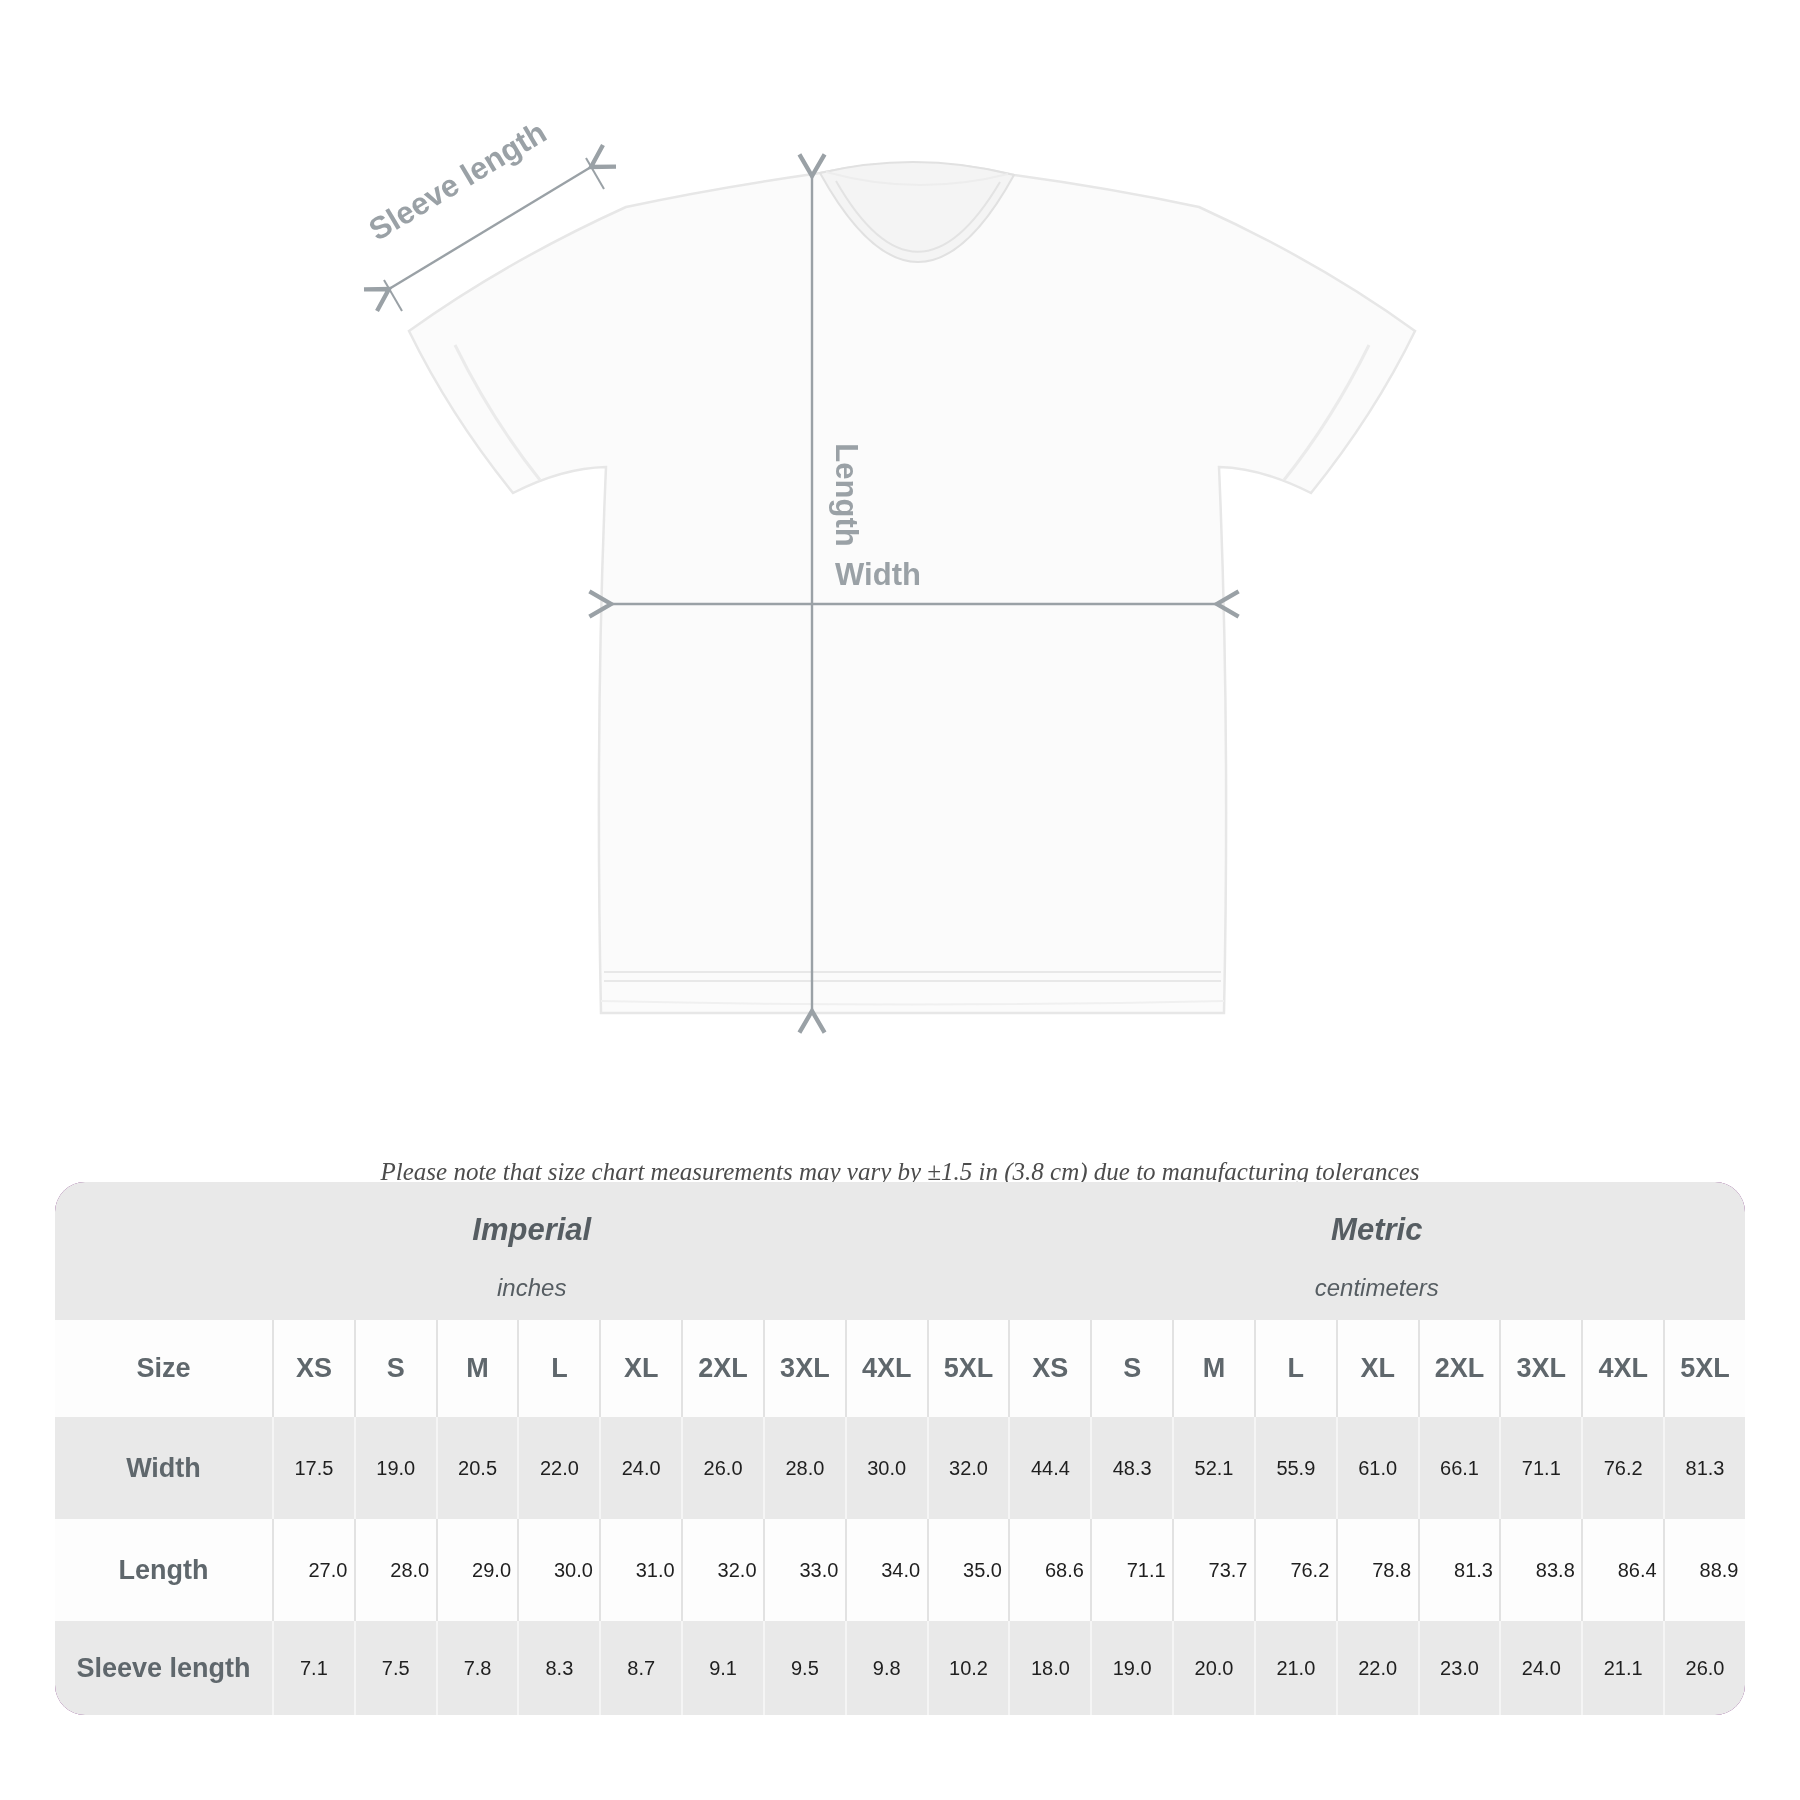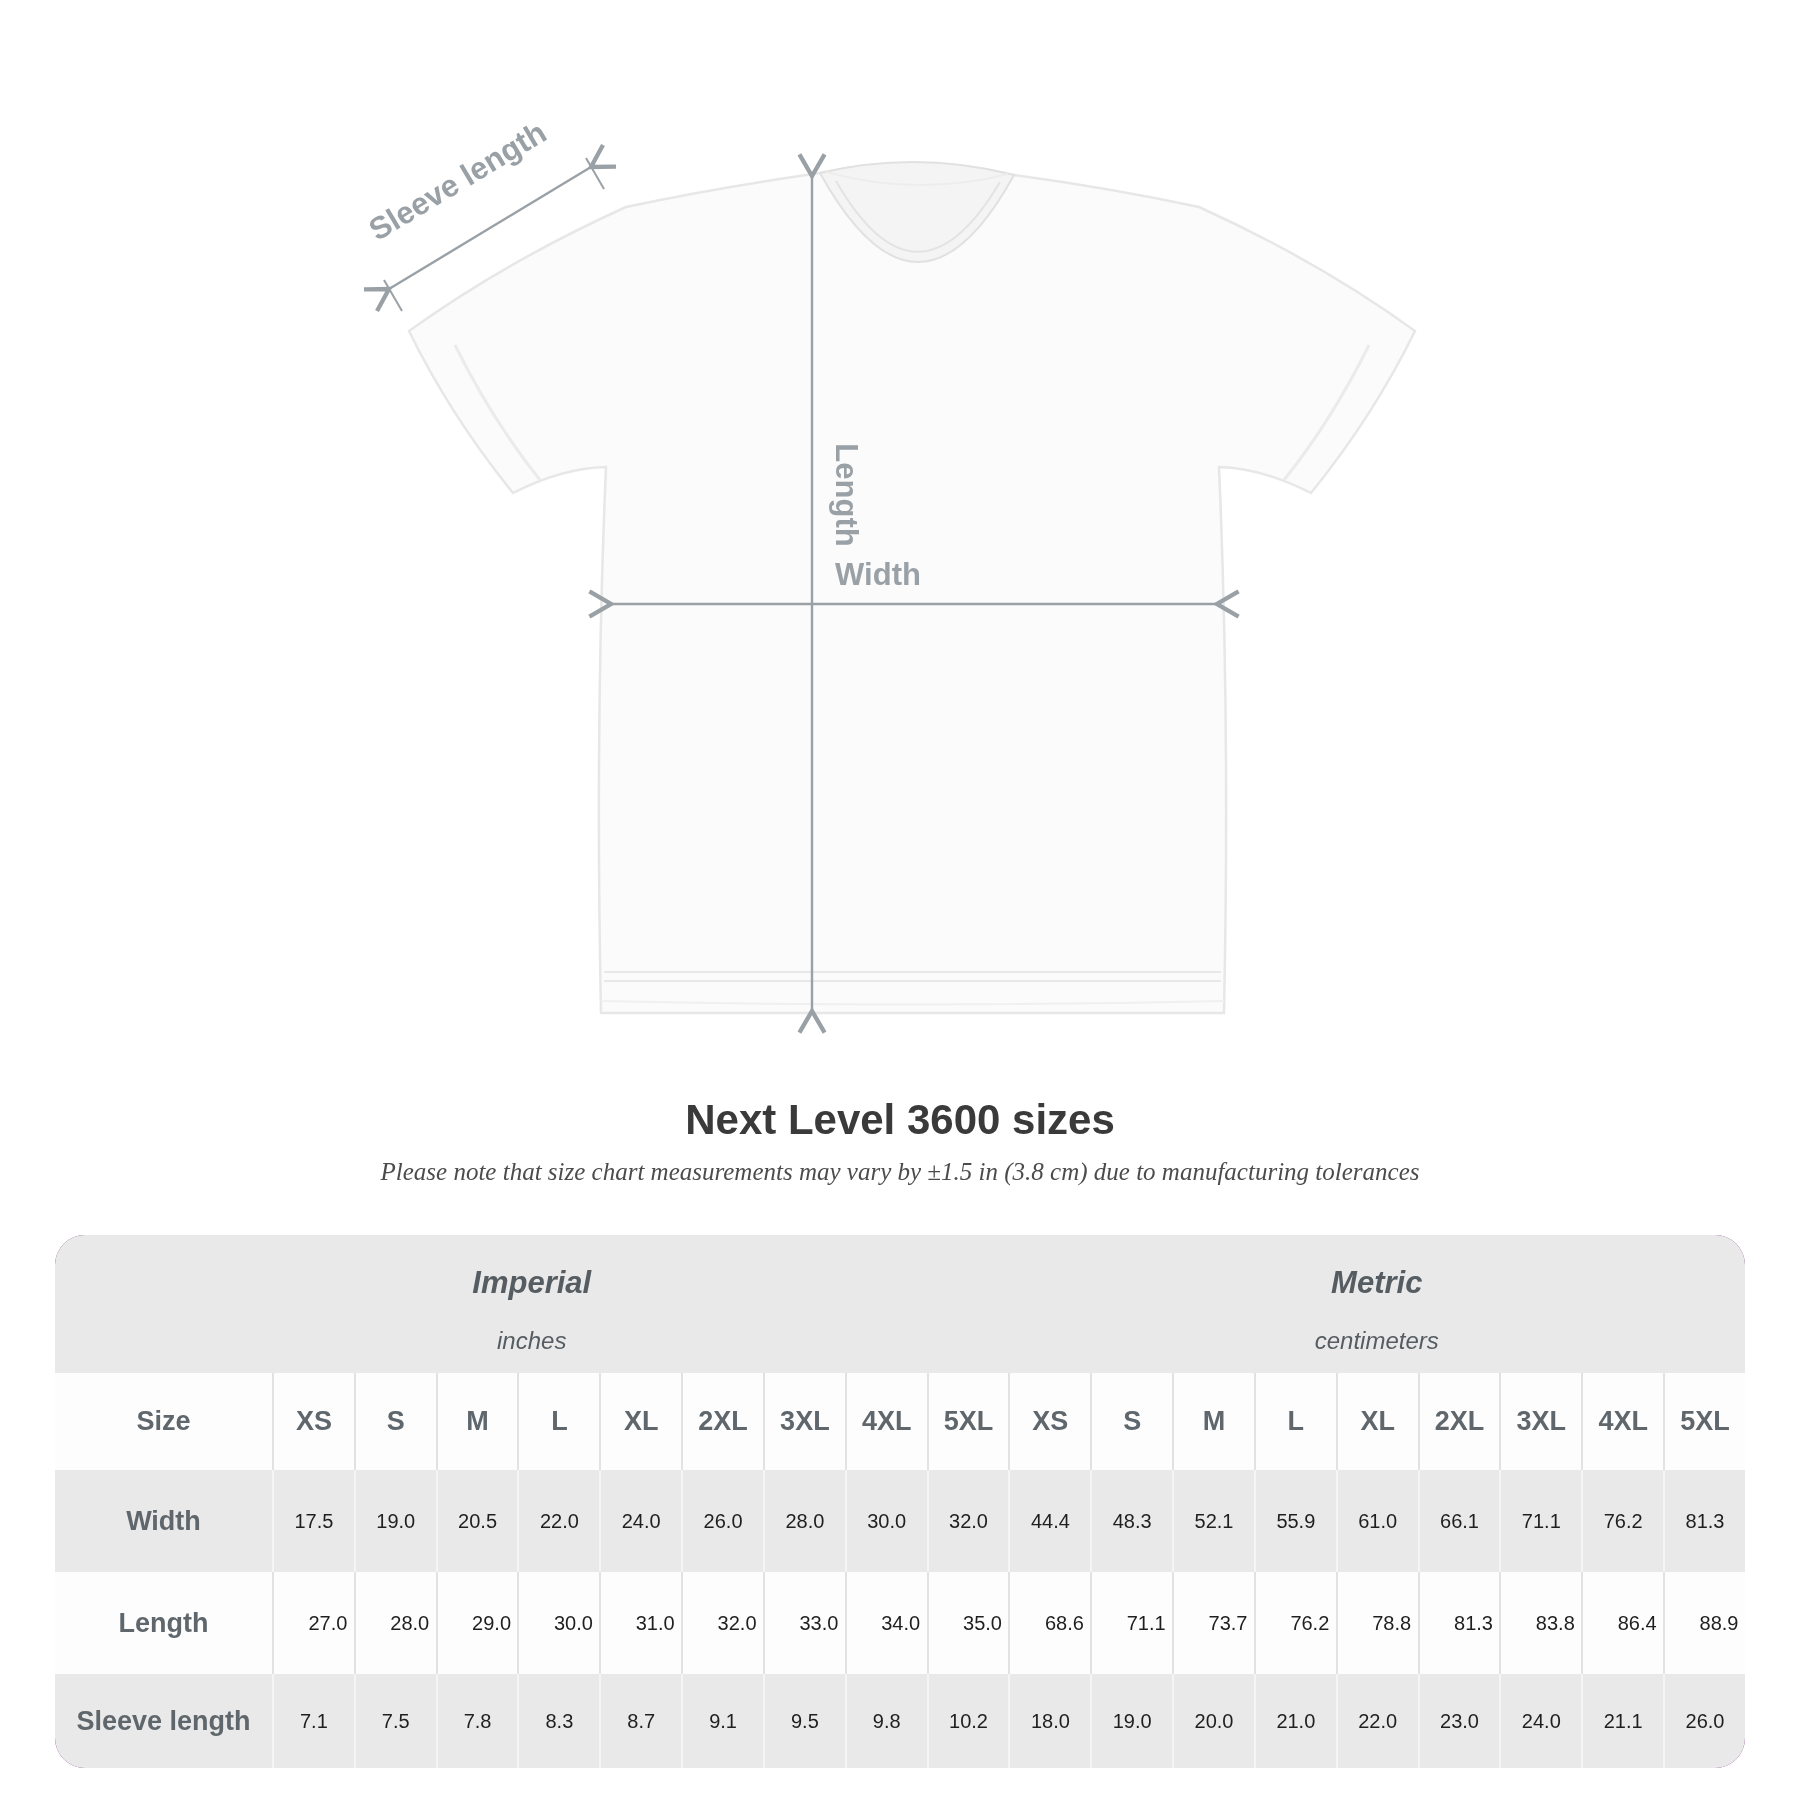--- a/index.html
+++ b/index.html
@@ -17,21 +17,21 @@
   .page-title {
     position:absolute; left:0; top:1096px; width:1800px;
     text-align:center; font-size:42px; font-weight:bold; color:#3a3a3a;
   }
   .page-subtitle {
     position:absolute; left:0; top:1158px; width:1800px;
     text-align:center; font-size:25px; font-style:italic; color:#4c4c4c;font-family:Liberation Serif, serif;
   }
   
   .size-table {
-    position:absolute; left:55px; top:1235px; width:1690px;
+    position:absolute; left:55px; top:1182px; width:1690px;
     border-collapse:separate; border-spacing:0; table-layout:fixed;
     border-radius:30px; overflow:hidden; background:#701a75;
   }
   .size-table td { text-align:center; vertical-align:middle; padding:0; }
   tr.unit-row td { height:138px; background:#e9e9e9; vertical-align:top; }
   .unit-head { padding-top:30px; }
   .unit-name { font-size:31px; font-weight:bold; font-style:italic; color:#565d62; }
   .unit-sub  { margin-top:26px; font-size:24px; font-style:italic; color:#565d62; }
   tr.size-row td { height:97px; background:#fdfdfd; font-size:27px; font-weight:bold; color:#5f676c;margin-top:32px; }
   tr.row-white td { height:102px; background:#fdfdfd; }
@@ -91,21 +91,20 @@
     </g>
     <text class="dim-label" transform="translate(463,190) rotate(-31)" text-anchor="middle">Sleeve length</text>
 
     <line x1="812" y1="176" x2="812" y2="1011" stroke="#9aa1a6" stroke-width="2.4" marker-start="url(#ah)" marker-end="url(#ah)"></line>
     <text class="dim-label" transform="translate(836,495) rotate(90)" text-anchor="middle">Length</text>
 
     <line x1="611" y1="604" x2="1217" y2="604" stroke="#9aa1a6" stroke-width="2.4" marker-start="url(#ah)" marker-end="url(#ah)"></line>
     <text class="dim-label" x="878" y="585" text-anchor="middle">Width</text>
   </svg>
 
-  <div class="page-title">Next Level 3600 sizes</div>
   <div class="page-subtitle">Please note that size chart measurements may vary by ±1.5 in (3.8 cm) due to manufacturing tolerances</div>
 
   <table class="size-table">
     <colgroup>
       <col style="width:217px">
       <col span="18">
     </colgroup>
     <tbody>
       <tr class="unit-row">
         <td colspan="10">

